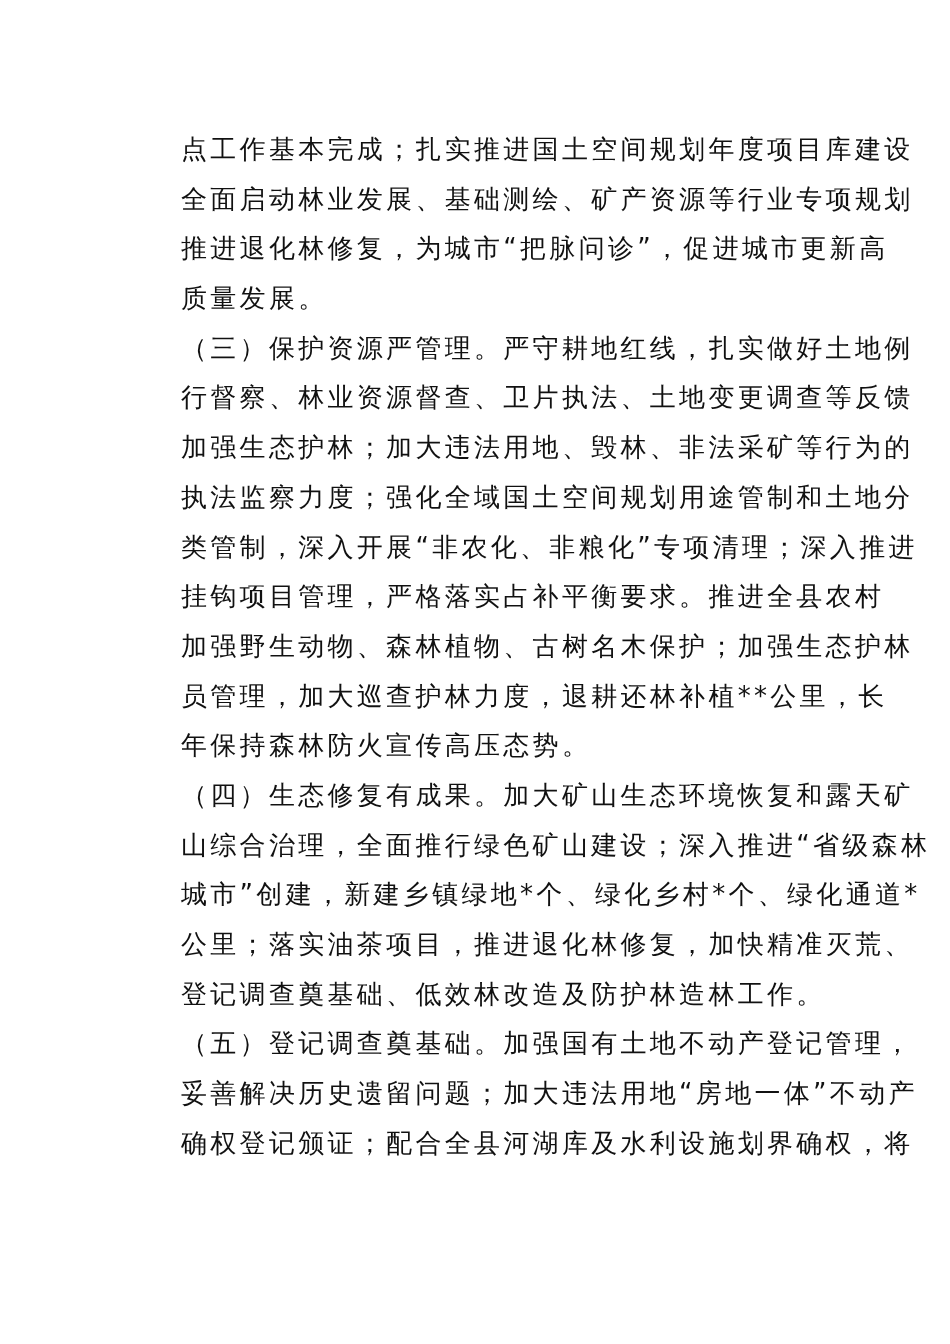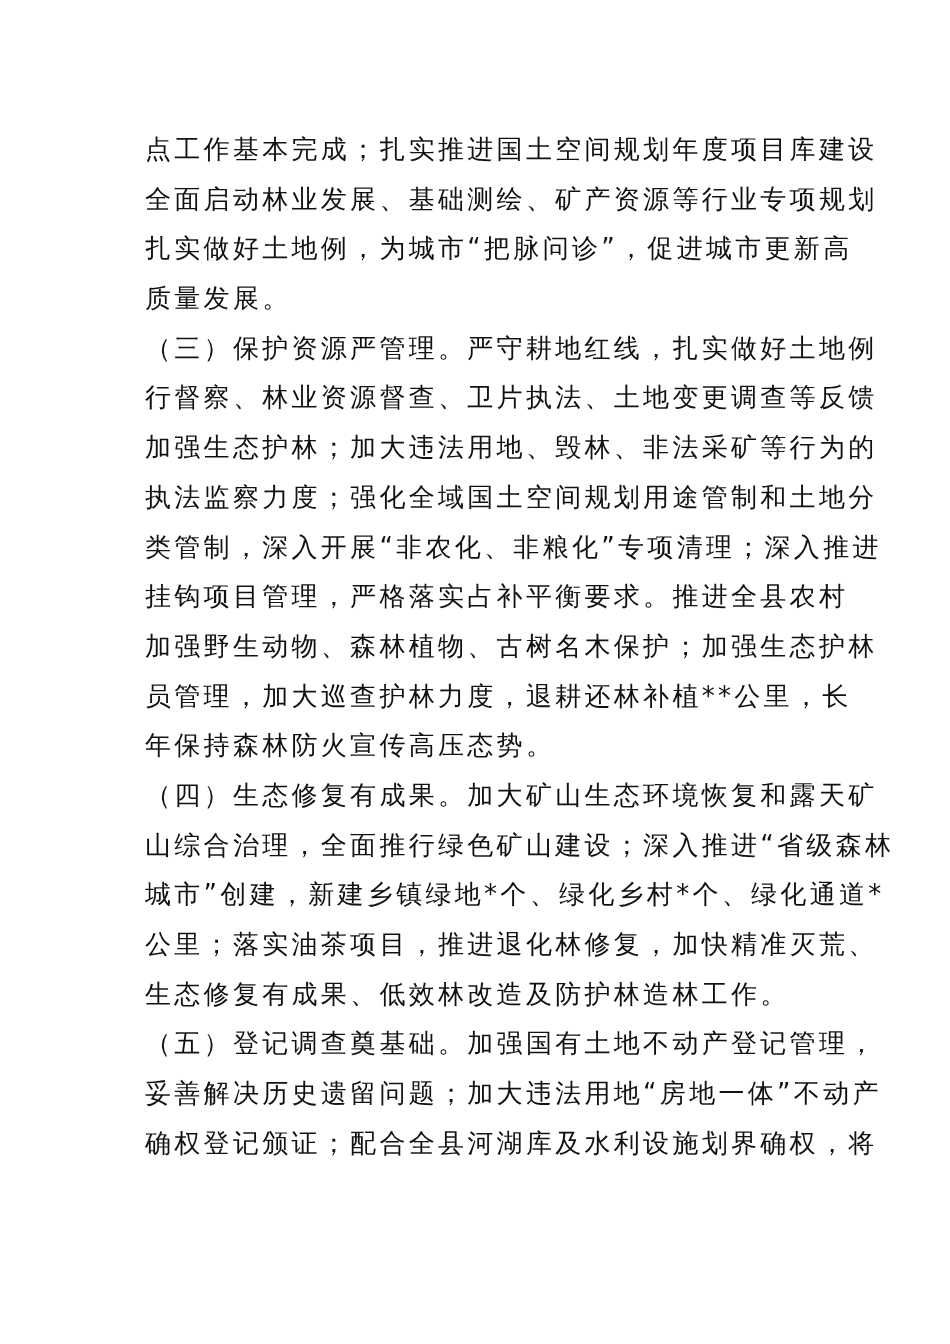--- a/index.html
+++ b/index.html
@@ -28,42 +28,43 @@
       width: 680px;
     }
     .line {
       height: 49.7px;
       line-height: 49.7px;
       font-family: "DejaVu Sans", sans-serif;
       font-size: 26px;
       color: #111111;
       white-space: nowrap;
       letter-spacing: 3.3px;
+      margin-left: 36px;
     }
   </style>
 </head>
 <body>
 
 <div class="page">
   <div class="lines">
     <div class="line">点工作基本完成；扎实推进国土空间规划年度项目库建设</div>
     <div class="line">全面启动林业发展、基础测绘、矿产资源等行业专项规划</div>
-    <div class="line">扎实做好土地例，为城市“把脉问诊”，促进城市更新高</div>
+    <div class="line">推进退化林修复，为城市“把脉问诊”，促进城市更新高</div>
     <div class="line">质量发展。</div>
     <div class="line">（三）保护资源严管理。严守耕地红线，扎实做好土地例</div>
     <div class="line">行督察、林业资源督查、卫片执法、土地变更调查等反馈</div>
     <div class="line">加强生态护林；加大违法用地、毁林、非法采矿等行为的</div>
     <div class="line">执法监察力度；强化全域国土空间规划用途管制和土地分</div>
     <div class="line">类管制，深入开展“非农化、非粮化”专项清理；深入推进</div>
     <div class="line">挂钩项目管理，严格落实占补平衡要求。推进全县农村</div>
     <div class="line">加强野生动物、森林植物、古树名木保护；加强生态护林</div>
     <div class="line">员管理，加大巡查护林力度，退耕还林补植**公里，长</div>
     <div class="line">年保持森林防火宣传高压态势。</div>
     <div class="line">（四）生态修复有成果。加大矿山生态环境恢复和露天矿</div>
     <div class="line">山综合治理，全面推行绿色矿山建设；深入推进“省级森林</div>
     <div class="line">城市”创建，新建乡镇绿地*个、绿化乡村*个、绿化通道*</div>
     <div class="line">公里；落实油茶项目，推进退化林修复，加快精准灭荒、</div>
-    <div class="line">生态修复有成果、低效林改造及防护林造林工作。</div>
+    <div class="line">登记调查奠基础、低效林改造及防护林造林工作。</div>
     <div class="line">（五）登记调查奠基础。加强国有土地不动产登记管理，</div>
     <div class="line">妥善解决历史遗留问题；加大违法用地“房地一体”不动产</div>
     <div class="line">确权登记颁证；配合全县河湖库及水利设施划界确权，将</div>
   </div>
 </div>
 
 </body></html>

